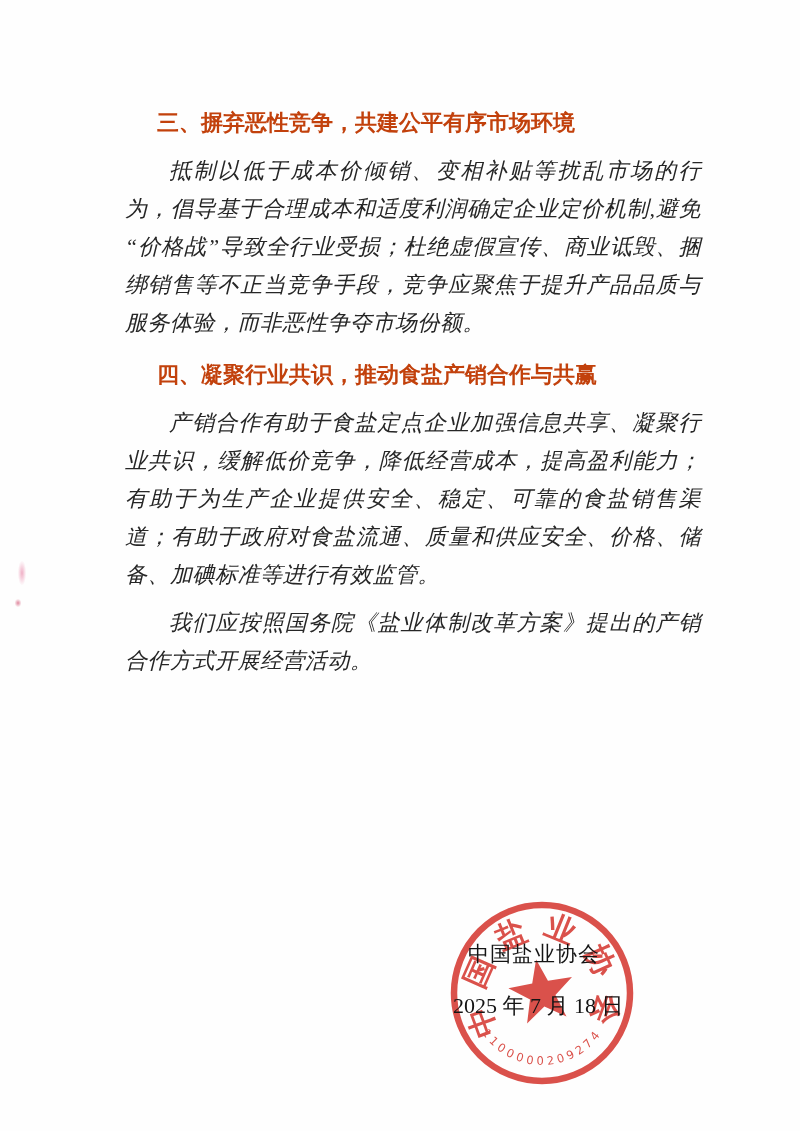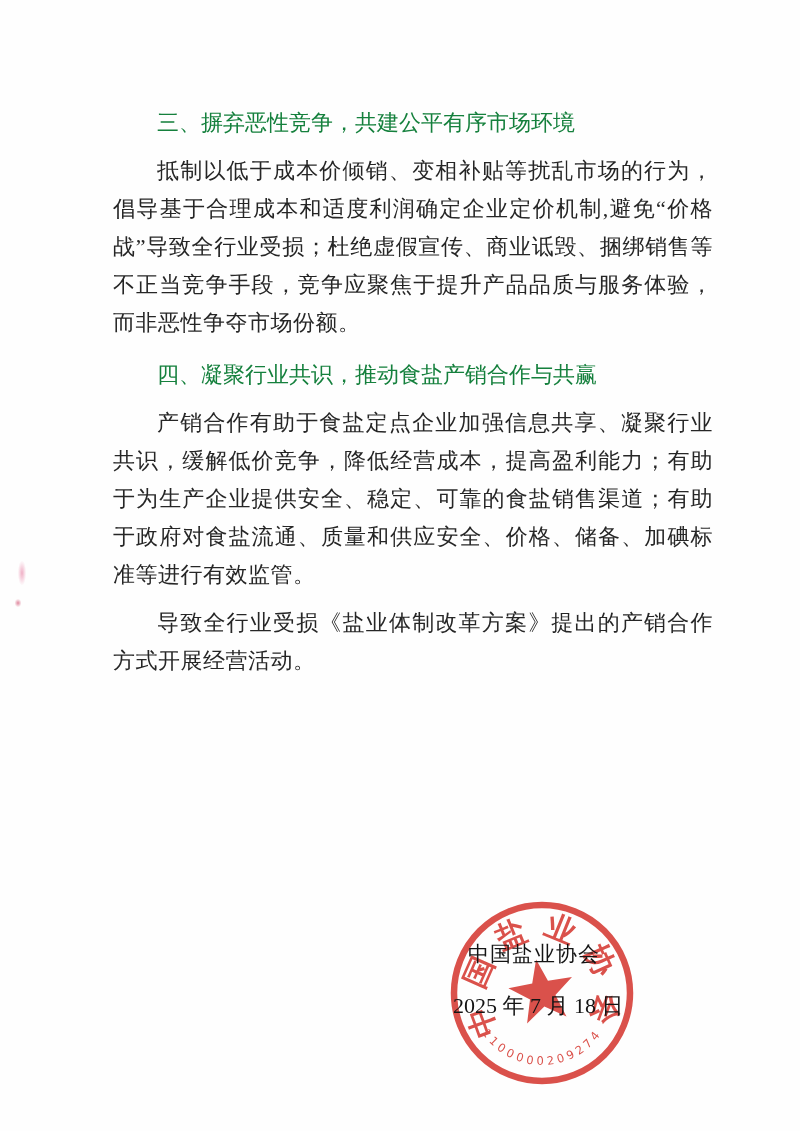--- a/index.html
+++ b/index.html
@@ -14,34 +14,35 @@
     position:absolute;inset:0;
     background:#fefefe;
   }
   .content{
     position:absolute;
     left:113px;top:90px;width:600px;
     color:#262626;
   }
   .content h2{
     font-family:"Liberation Sans","DejaVu Sans",sans-serif;
-    font-weight:400;
+    font-weight:700;
     font-size:22px;
     line-height:38px;
-    color:#15803d;
+    color:#c2410c;
     text-indent:2em;
     margin:14px 0 10px 0;
   }
   .content p{
     font-size:22px;
     line-height:38px;
     letter-spacing:0.5px;
     text-indent:2em;
     text-align:justify;
-    margin:10px 0;
+    margin:10px 12px;
+    font-style:italic;
   }
   .seal{
     position:absolute;
     left:447px;top:898px;
     width:190px;height:190px;
     z-index:1;
   }
   .sig-org{
     position:absolute;
     left:468px;top:943px;
@@ -78,21 +79,21 @@
 <div class="page">
 
   <div class="smudge"></div>
 
   <main class="content">
     <h2>三、摒弃恶性竞争，共建公平有序市场环境</h2>
     <p>抵制以低于成本价倾销、变相补贴等扰乱市场的行为，倡导基于合理成本和适度利润确定企业定价机制,避免“价格战”导致全行业受损；杜绝虚假宣传、商业诋毁、捆绑销售等不正当竞争手段，竞争应聚焦于提升产品品质与服务体验，而非恶性争夺市场份额。</p>
 
     <h2>四、凝聚行业共识，推动食盐产销合作与共赢</h2>
     <p>产销合作有助于食盐定点企业加强信息共享、凝聚行业共识，缓解低价竞争，降低经营成本，提高盈利能力；有助于为生产企业提供安全、稳定、可靠的食盐销售渠道；有助于政府对食盐流通、质量和供应安全、价格、储备、加碘标准等进行有效监管。</p>
-    <p>导致全行业受损《盐业体制改革方案》提出的产销合作方式开展经营活动。</p>
+    <p>我们应按照国务院《盐业体制改革方案》提出的产销合作方式开展经营活动。</p>
   </main>
 
   <svg class="seal" viewBox="0 0 190 190" xmlns="http://www.w3.org/2000/svg">
     <defs>
       <path id="arcName" d="M 52.1 131 A 56 56 0 1 1 137.9 131" fill="none"></path>
       <path id="arcSerial" d="M 36 136.3 A 72 72 0 0 0 154 136.3" fill="none"></path>
     </defs>
     <g opacity="0.88">
       <circle cx="95" cy="95" r="88" fill="none" stroke="#d63a33" stroke-width="6.5"></circle>
       <path transform="rotate(-10 95 95)" d="M95,61 L103,84 L127.3,84.5 L107.9,99.2 L115,122.5 L95,108.6 L75,122.5 L82.1,99.2 L62.7,84.5 L87,84 Z" fill="#d63a33"></path>

